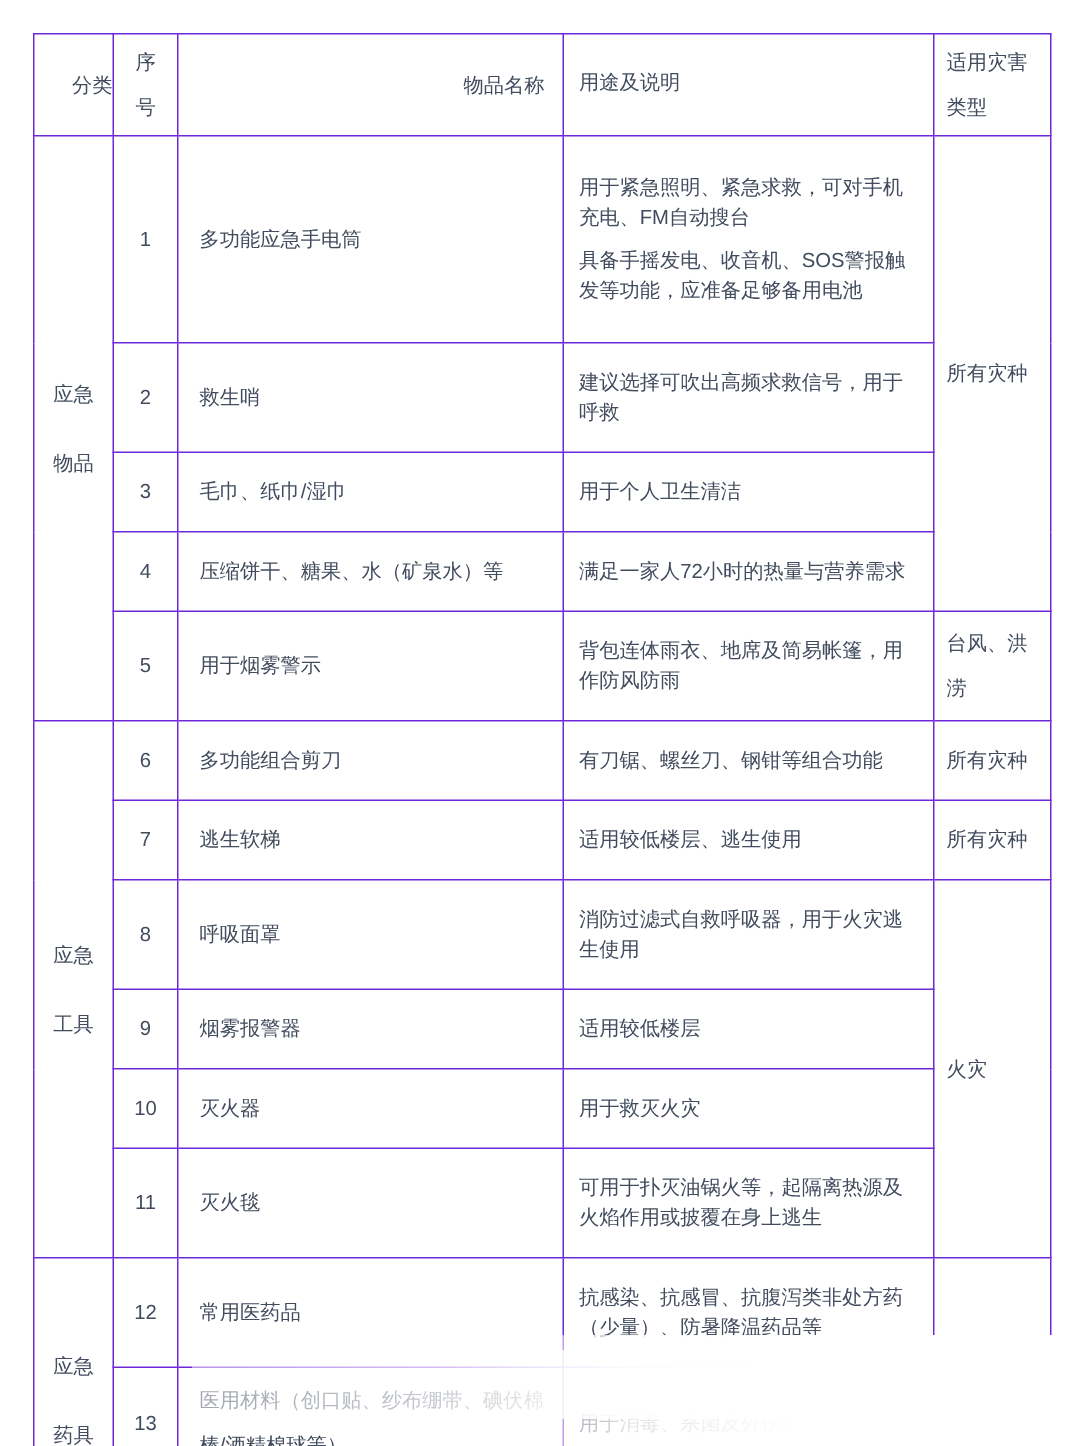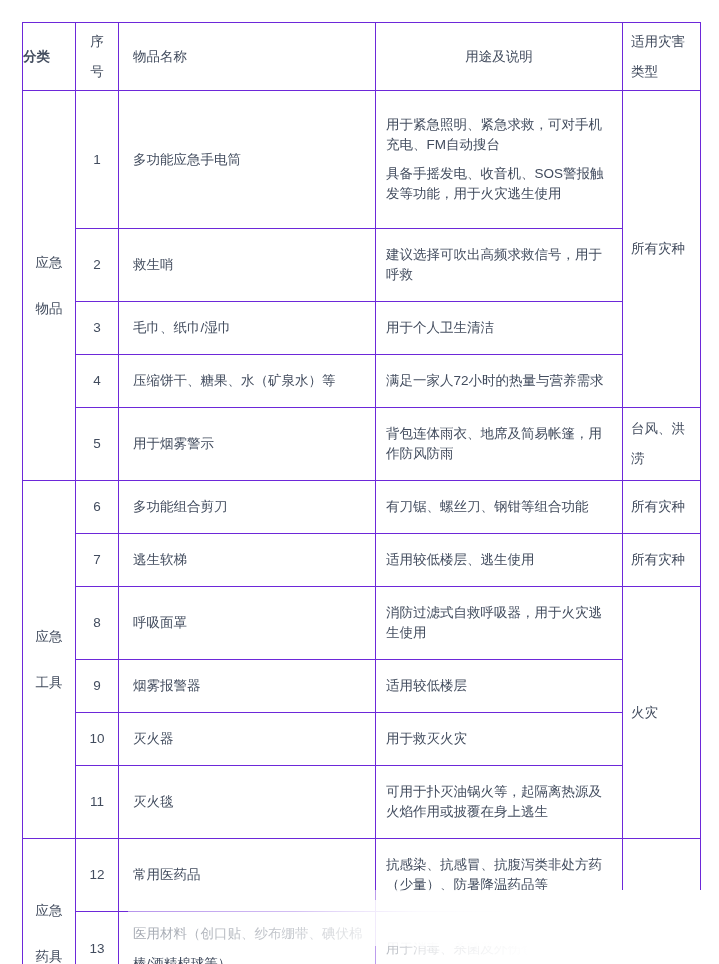--- a/index.html
+++ b/index.html
@@ -47,24 +47,24 @@
     text-align:left;
   }
   .c-usage p{margin:0;}
   .c-usage p + p{margin-top:9px;}
   .c-dis{
     padding:0 6px 0 8px;
     line-height:30px;
     text-align:left;
   }
   
-  .h-cat{text-align:left;line-height:28px;font-weight:bold;}
+  .h-cat{text-align:right;line-height:28px;}
   .h-no{text-align:center;line-height:30px;padding:0 10px;}
-  .h-name{padding:0 12px 0 14px;line-height:30px;text-align:left;}
-  .h-usage{padding:0 10px;line-height:30px;text-align:center;}
+  .h-name{padding:0 12px 0 14px;line-height:30px;text-align:right;}
+  .h-usage{padding:0 10px;line-height:30px;text-align:left;font-family:Liberation Mono, monospace;}
   .h-dis{padding:0 6px 0 8px;line-height:30px;text-align:left;}
 
   
   .fade-a{
     position:absolute;left:295px;top:890px;width:424px;height:74px;
     background:linear-gradient(to right, rgba(255,255,255,0) 0%, rgba(255,255,255,0.85) 30%, #ffffff 55%);
     pointer-events:none;
   }
   .fade-b{
     position:absolute;left:128px;top:900px;width:500px;height:46px;
@@ -93,21 +93,21 @@
       <td class="h-usage">用途及说明</td>
       <td class="h-dis">适用灾害类型</td>
     </tr>
 
     <tr style="height:138px">
       <td class="c-cat" rowspan="5">应急物品</td>
       <td class="c-no">1</td>
       <td class="c-name">多功能应急手电筒</td>
       <td class="c-usage">
         <p>用于紧急照明、紧急求救，可对手机充电、FM自动搜台</p>
-        <p>具备手摇发电、收音机、SOS警报触发等功能，用于火灾逃生使用</p>
+        <p>具备手摇发电、收音机、SOS警报触发等功能，应准备足够备用电池</p>
       </td>
       <td class="c-dis" rowspan="4">所有灾种</td>
     </tr>
 
     <tr style="height:62px">
       <td class="c-no">2</td>
       <td class="c-name">救生哨</td>
       <td class="c-usage">
         <p>建议选择可吹出高频求救信号，用于呼救</p>
       </td>

